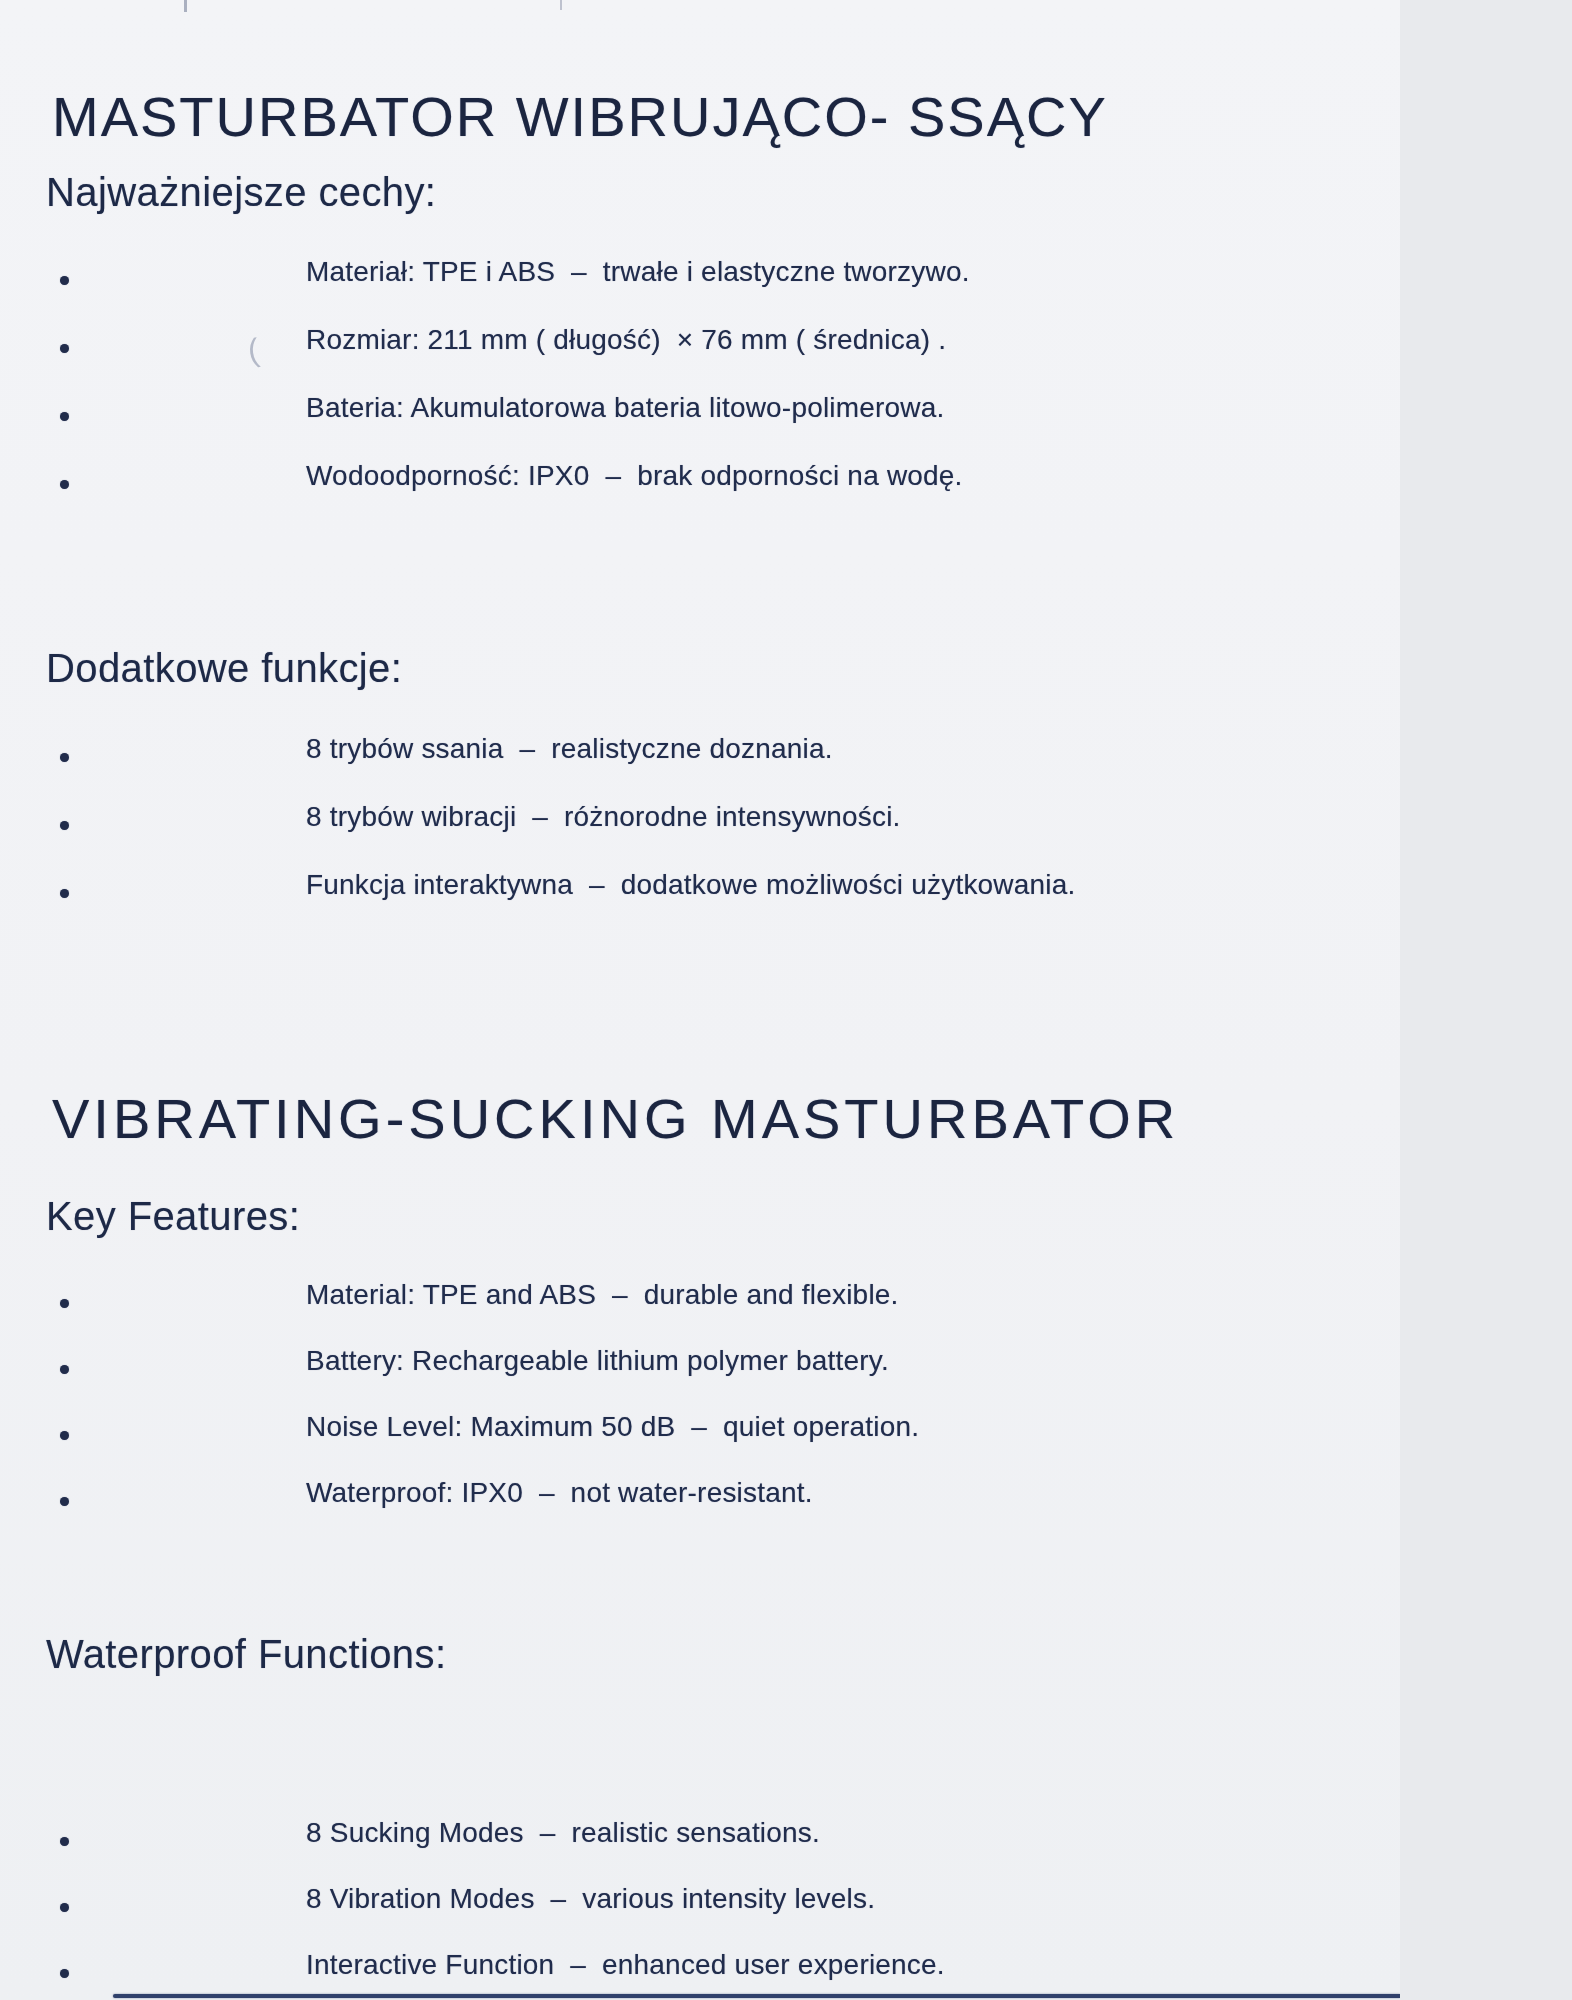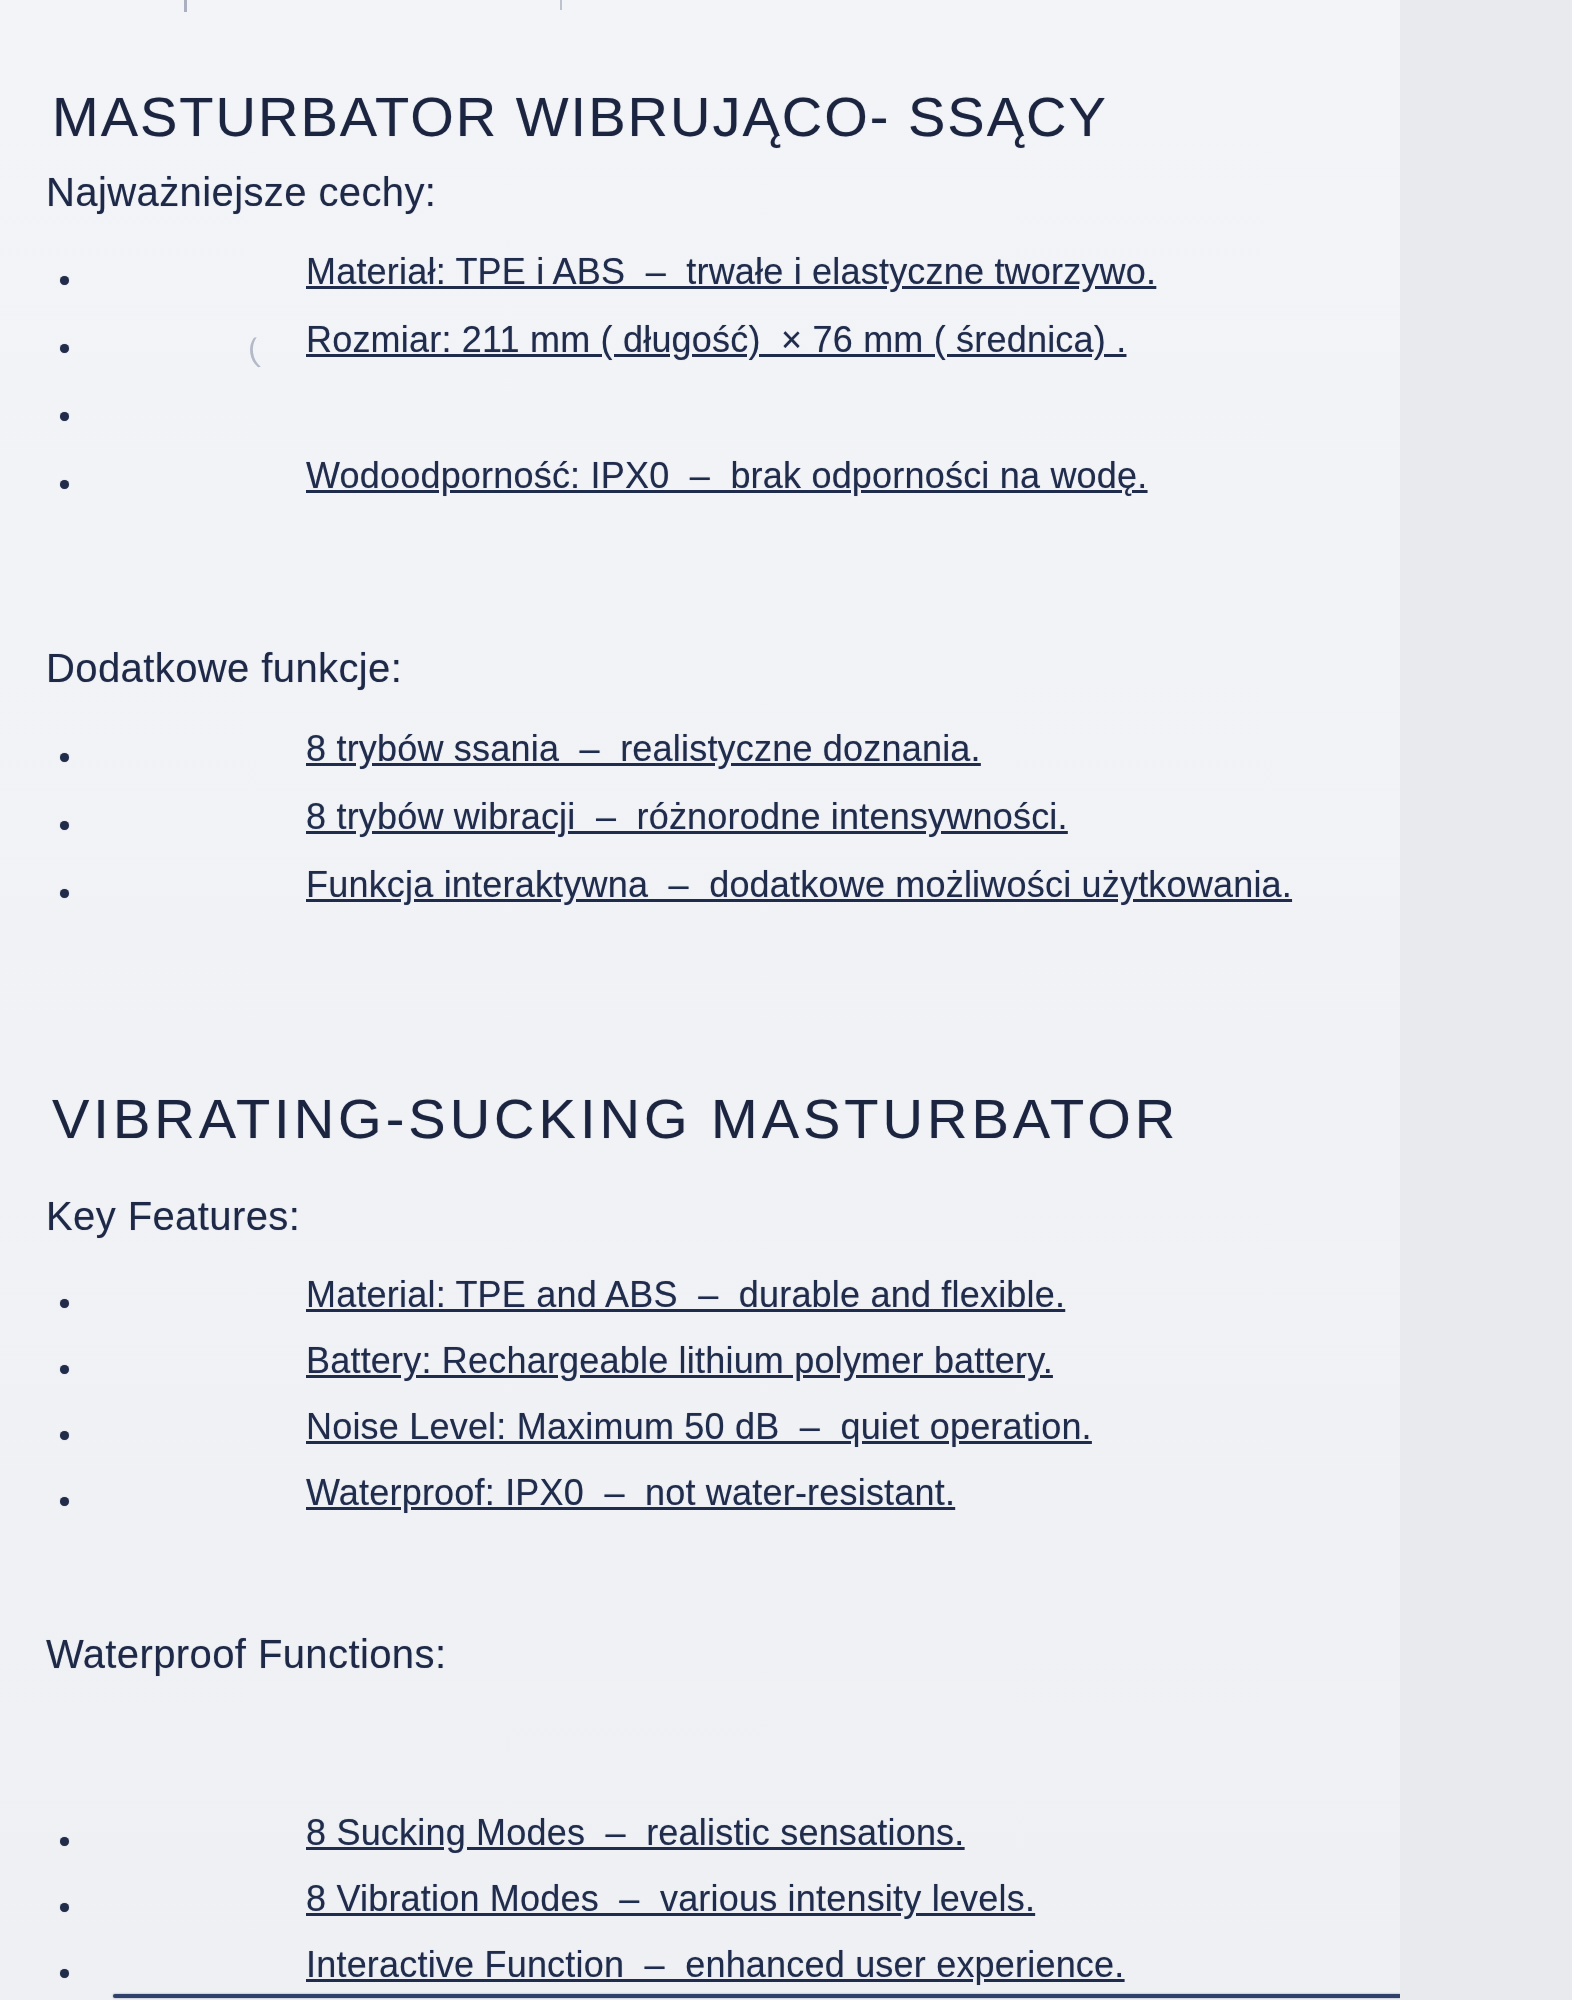--- a/index.html
+++ b/index.html
@@ -56,26 +56,25 @@
     height: 9px;
     border-radius: 50%;
     background: #212c4b;
     box-shadow: 0 0 1px rgba(35,48,90,0.5);
   }
   .item-text {
     position: absolute;
     left: 306px;
     top: 50%;
     transform: translateY(-50%);
-    font-size: 36px;
+    font-size: 28px;
     letter-spacing: 0.2px;
     white-space: pre;
     color: #202c4c;
     text-shadow: 0 0 1px rgba(35,48,90,0.4);
-    text-decoration: underline;
   }
   
   .t1 { top: 84px; }
   .h-pl1 { top: 170px; text-align: center; }
   .l-pl1 { top: 238px; }
   .h-pl2 { top: 646px; }
   .l-pl2 { top: 715px; }
   .t2 { top: 1086px; letter-spacing: 4px; }
   .h-en1 { top: 1194px; }
   .l-en1 { top: 1262px; }
@@ -130,20 +129,21 @@
     <li class="row row-68">
       <span class="dot"></span>
       <span class="item-text">Materiał: TPE i ABS  –  trwałe i elastyczne tworzywo.</span>
     </li>
     <li class="row row-68">
       <span class="dot"></span>
       <span class="item-text">Rozmiar: 211 mm ( długość)  × 76 mm ( średnica) .</span>
     </li>
     <li class="row row-68">
       <span class="dot"></span>
+      <span class="item-text">Bateria: Akumulatorowa bateria litowo-polimerowa.</span>
     </li>
     <li class="row row-68">
       <span class="dot"></span>
       <span class="item-text">Wodoodporność: IPX0  –  brak odporności na wodę.</span>
     </li>
   </ul>
 
   <div class="heading h-pl2">Dodatkowe funkcje:</div>
 
   <ul class="list l-pl2">

